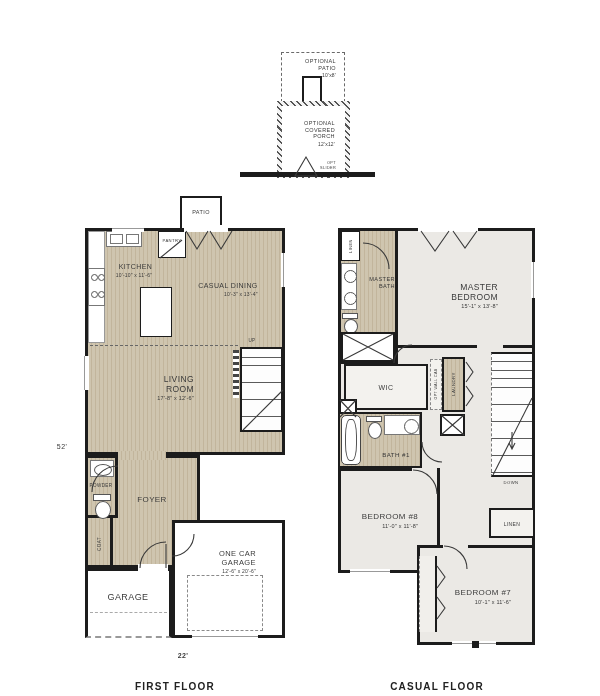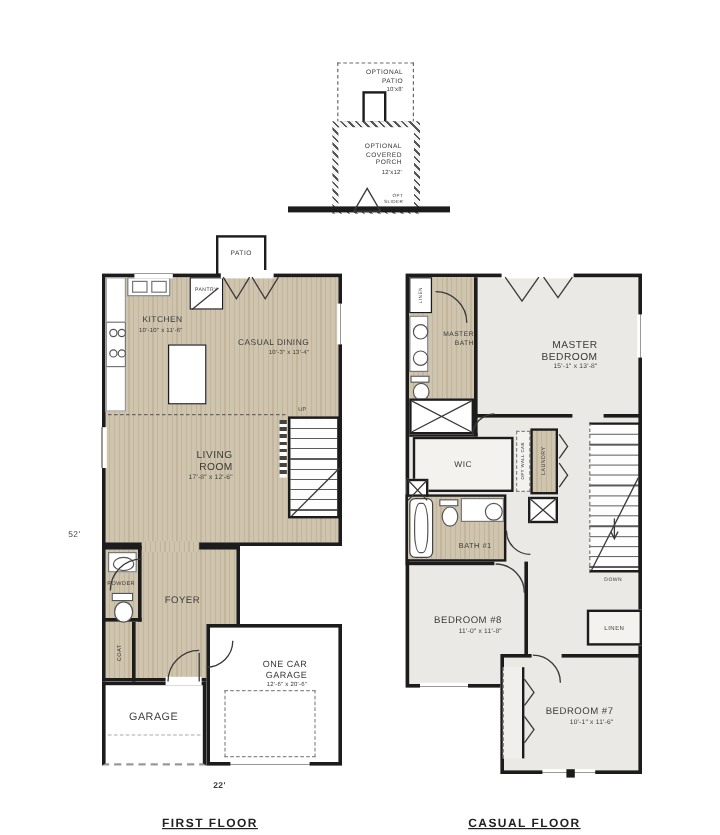--- a/index.html
+++ b/index.html
@@ -22,21 +22,21 @@
   .treads{background:repeating-linear-gradient(180deg,#fdfdfd 0 7.5px,#5a5a5a 7.5px 8.5px);}
   .hatchband{background:repeating-linear-gradient(45deg,#555 0 1.5px,#f4f4f4 1.5px 4.5px);}
   .checker{background:repeating-linear-gradient(180deg,#444 0 3px,#fff 3px 6px);}
   .winh{background:linear-gradient(180deg,#fff 0 2.5px,#999 2.5px 3.5px,#fff 3.5px 100%);}
   .winv{background:linear-gradient(90deg,#fff 0 2.5px,#999 2.5px 3.5px,#fff 3.5px 100%);}
   .dashedbox{border:1.5px dashed #8a8a8a;}
   .circle{border:1px solid #555;border-radius:50%;background:#fff;position:absolute;}
   .oval{border:1px solid #555;border-radius:50%;background:#fff;position:absolute;}
   .watermark{position:absolute;font-size:27px;letter-spacing:1px;color:#d6d6d6;
              -webkit-text-stroke:1px #bdbdbd;font-weight:400;}
-  .title{font-weight:700;color:#222;letter-spacing:1.2px;text-decoration:underline;}
+  .title{font-weight:700;color:#222;letter-spacing:1.2px;}
   svg.overlay{position:absolute;left:0;top:0;pointer-events:none;}
 </style>
 </head>
 <body>
 
 <div id="canvas">
 
   <div class="abs" style="left:281px;top:52px;width:64px;height:50px;border:1.5px dashed #6a6a6a;"></div>
   <div class="lbl" style="left:313px;top:68px;font-size:5.5px;">
     <div class="wrap" style="width:46px;">OPTIONAL PATIO</div>

